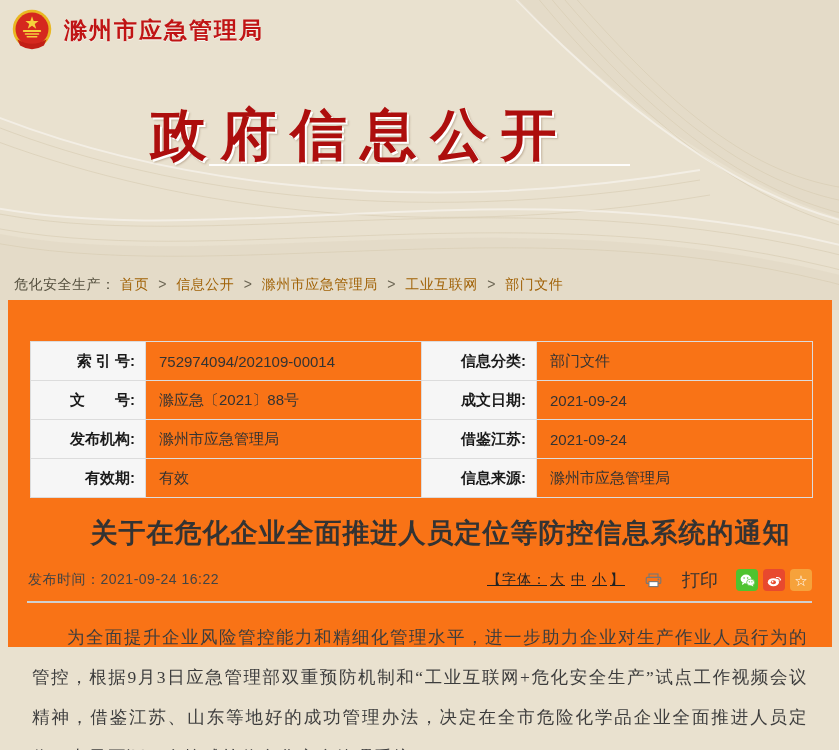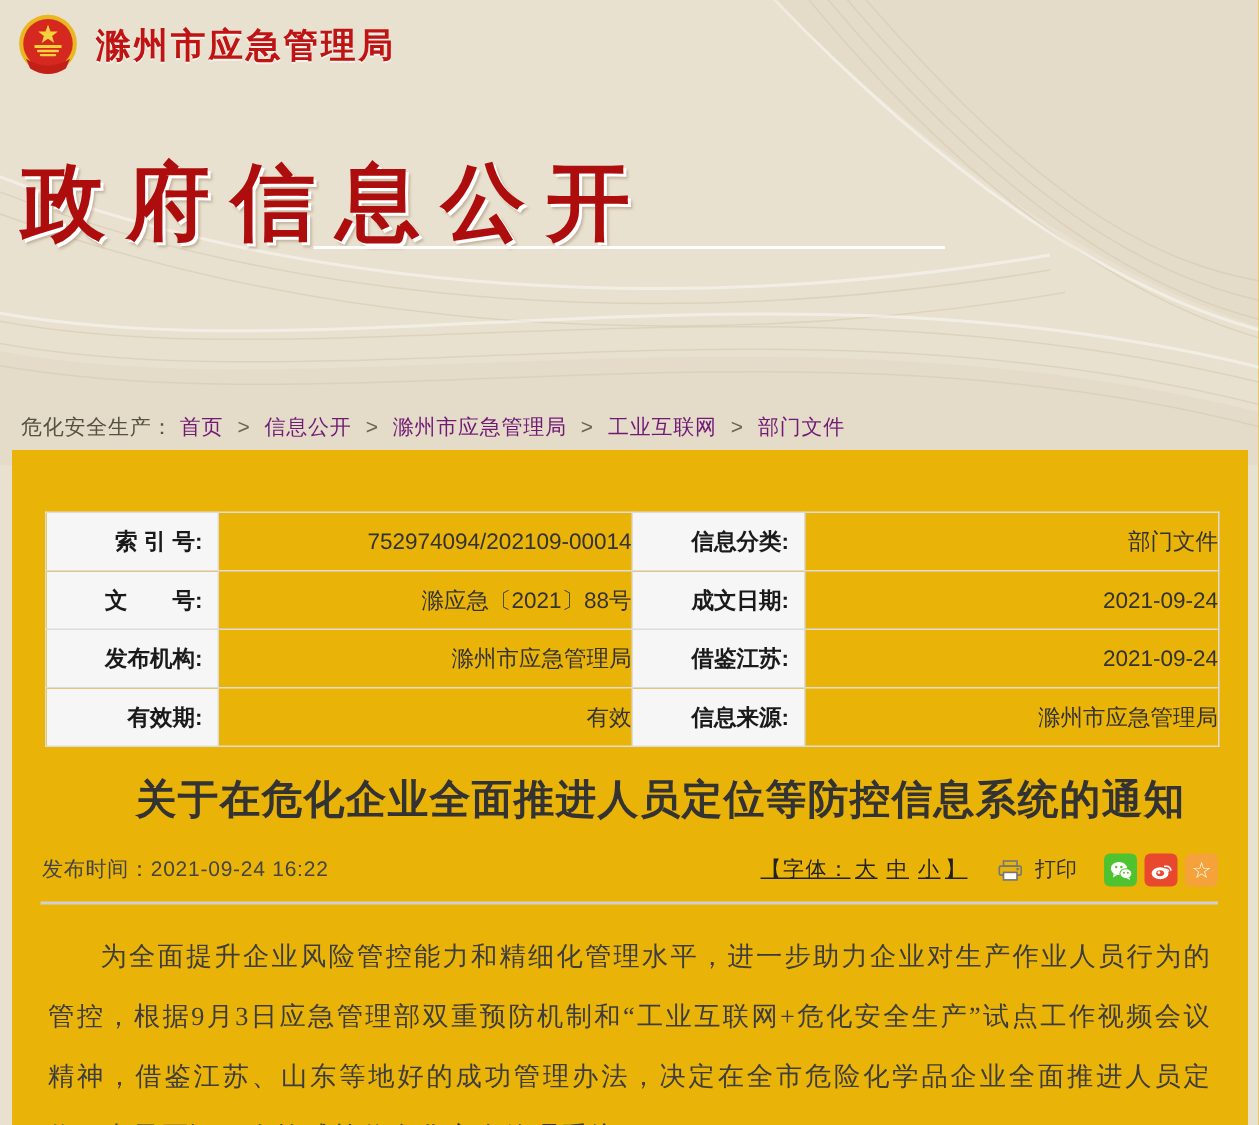--- a/index.html
+++ b/index.html
@@ -23,80 +23,80 @@
   .emblem { width:44px; height:44px; }
   .site-title {
     font-size:23px; font-weight:bold; color:#c01414;
     letter-spacing:2px;
     text-shadow:0 1px 0 rgba(255,255,255,.6);
   }
 
   
   .banner-title {
     position:absolute; top:98px; left:0; width:707px;
-    text-align:left; z-index:3;
+    text-align:center; z-index:3;
     font-size:56px; font-weight:bold; color:#ad0e0d;
     letter-spacing:14px; text-indent:14px;
     font-family:"Liberation Sans","DejaVu Sans",sans-serif;
     text-shadow:2px 2px 0 #ffffff, 3px 3px 2px rgba(120,90,60,.35);
   }
   .banner-underline {
     position:absolute; top:164px; left:209px; width:421px; height:2px;
     background:rgba(255,255,255,.92); z-index:3;
   }
 
   
   .breadcrumb {
     position:absolute; top:276px; left:14px; z-index:3;
     font-size:14px; color:#55503f; letter-spacing:.5px;
   }
-  .breadcrumb a { color:#701a75; text-decoration:none; cursor:pointer; }
+  .breadcrumb a { color:#a16207; text-decoration:none; cursor:pointer; }
   .breadcrumb .sep { margin:0 5px; color:#6b6553; }
 
   
   .panel {
-    position:absolute; top:300px; left:8px; width:824px; height:450px;
-    background:#eab308; z-index:2;
+    position:absolute; top:300px; left:8px; width:824px; height:347px;
+    background:#f97316; z-index:2;
   }
 
   
   table.info {
     border-collapse:collapse; table-layout:fixed;
     margin:41px 0 0 22px; width:782px;
     font-size:15px;
   }
   table.info td {
     border:1px solid #dcdcdc; height:39px; vertical-align:middle;
     overflow:hidden; white-space:nowrap;
   }
   td.lbl {
     width:115px; background:#f6f6f6; text-align:right;
     padding-right:10px; font-weight:bold; color:#1a1a1a;
   }
-  td.val { width:276px; padding-left:13px; color:#333;text-align:right; }
+  td.val { width:276px; padding-left:13px; color:#333; }
 
   
   .doc-title {
     margin-top:17px; text-align:center;
     font-size:27px; font-weight:bold; color:#333;
     letter-spacing:1px;
     padding-left:41px;
   }
   .meta-row {
     margin:16px 20px 0 20px; height:26px;
     display:flex; align-items:center; justify-content:space-between;
     font-size:14px; color:#444;
   }
   .meta-left { letter-spacing:.5px; }
   .meta-right { display:flex; align-items:center; gap:6px; }
   .font-sizer { color:#222; letter-spacing:1px;text-decoration:underline; }
   .font-sizer .fsz { cursor:pointer; margin:0 3px; }
   .print-btn {
-    display:flex; align-items:center; gap:8px; margin-left:14px;
-    cursor:pointer; color:#333; background:none; border:none; font-size:14px;
+    display:flex; align-items:center; gap:20px; margin-left:14px;
+    cursor:pointer; color:#333; background:none; border:none; font-size:18px;
     font-family:inherit;
   }
   .share { display:flex; gap:5px; margin-left:12px; }
   .share .sq {
     width:22px; height:22px; border-radius:4px; cursor:pointer;
     display:flex; align-items:center; justify-content:center;
     color:#fff; border:none; padding:0;
   }
   .sq.wechat { background:#4fc32f; }
   .sq.weibo  { background:#e8492e; }

